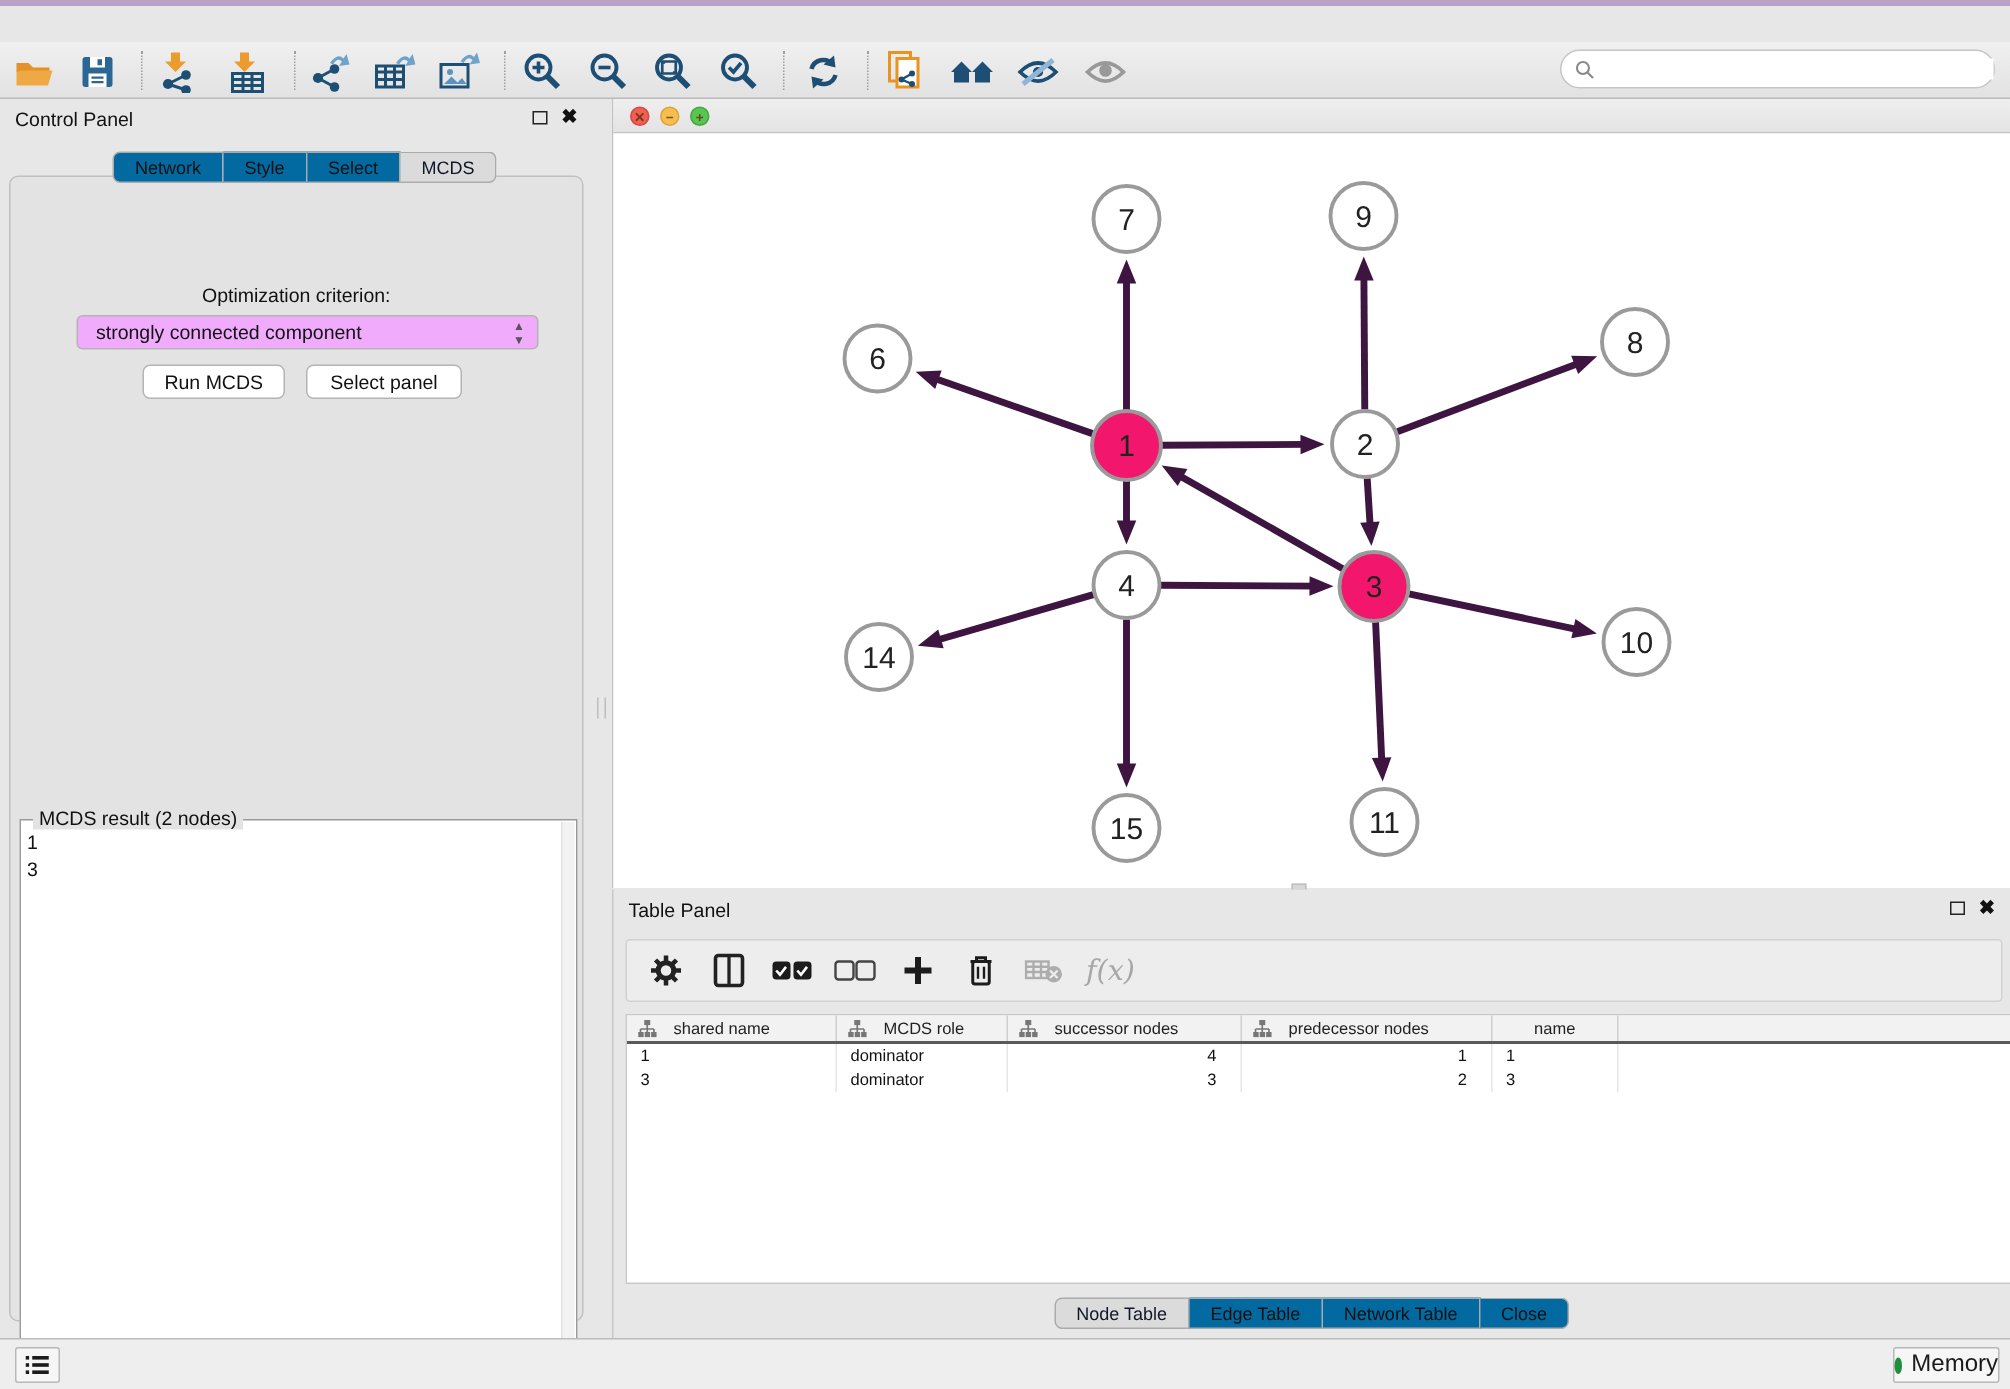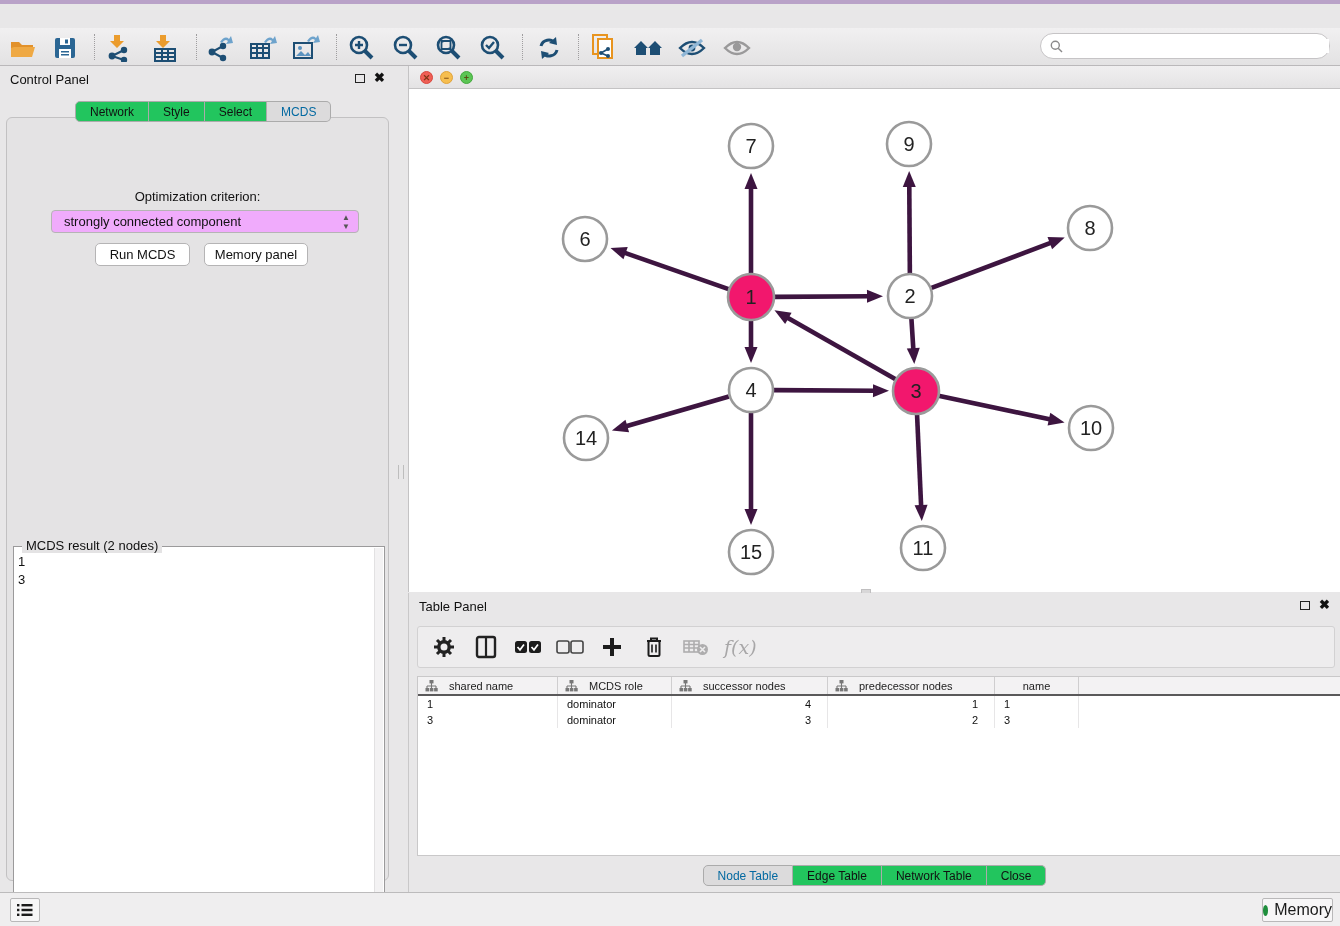--- a/index.html
+++ b/index.html
@@ -25,25 +25,25 @@
 
   
   .control-panel { position:absolute; left:0; top:66px; width:395px; height:826px; background:#e8e7e8; }
   .panel-head { position:absolute; left:10px; top:6px; font-size:13px; color:#111; }
   .panel-btns { position:absolute; right:10px; top:7px; display:flex; gap:9px; align-items:center; }
   .float-glyph { width:10px; height:9px; border:1.5px solid #222; display:inline-block; }
   .close-glyph { font-size:13px; font-weight:bold; color:#111; line-height:10px; }
   .cp-body { position:absolute; left:6px; top:51px; width:383px; height:764px; background:#e4e3e4;
              border:1px solid #c2c1c2; border-radius:6px; }
   .seg-tabs { position:absolute; display:flex; height:21px; }
-  .seg-tab { border:1px solid #ababab; border-left:none; background:#22c55e; font-size:12px;
+  .seg-tab { border:1px solid #ababab; border-left:none; background:#0369a1; font-size:12px;
              display:flex; align-items:center; justify-content:center; padding:0 14px; color:#111; }
   .seg-tab:first-child { border-left:1px solid #ababab; border-radius:5px 0 0 5px; }
   .seg-tab:last-child { border-radius:0 5px 5px 0; }
-  .seg-tab.sel { background:#dcdbdc; color:#0369a1; }
+  .seg-tab.sel { background:#dcdbdc; color:#0f172a; }
   .opt-label { position:absolute; left:0; top:71px; width:100%; text-align:center; font-size:13px; color:#111; }
   .combo { position:absolute; left:44px; top:92px; width:308px; height:23px; background:#f0abfc; border:1px solid #b5b4b5;
            border-radius:4px; display:flex; align-items:center; font-size:13px; padding-left:12px; color:#111; }
   .combo .stepper { position:absolute; right:8px; top:2px; font-size:8px; color:#555; line-height:9px; text-align:center; }
   .cp-btn { position:absolute; top:125px; height:23px; background:#fff; border:1px solid #b5b4b5; border-radius:5px;
             font-size:13px; display:flex; align-items:center; justify-content:center; color:#111; }
   .result-box { position:absolute; left:6px; top:428px; width:372px; height:383px; border:1px solid #9b9a9b; background:#fff; }
   .result-title { position:absolute; left:8px; top:-9px; background:#e4e3e4; padding:0 4px; font-size:13px; color:#111; }
   .result-text { position:absolute; left:4px; top:6px; font-size:13px; line-height:18px; color:#111; white-space:pre-line; }
   .result-scroll { position:absolute; right:1px; top:1px; width:9px; height:381px; background:#f3f2f3; border-left:1px solid #e2e1e2; }
@@ -239,21 +239,21 @@
       <span class="float-glyph"></span>
       <span class="close-glyph">✖</span>
     </div>
     <div class="cp-body">
       <div class="opt-label">Optimization criterion:</div>
       <div class="combo">
         <span>strongly connected component</span>
         <span class="stepper">▲<br>▼</span>
       </div>
       <div class="cp-btn" style="left:88px; width:95px;">Run MCDS</div>
-      <div class="cp-btn" style="left:197px; width:104px;">Memory panel</div>
+      <div class="cp-btn" style="left:197px; width:104px;">Select panel</div>
       <div class="result-box">
         <div class="result-title">MCDS result (2 nodes)</div>
         <div class="result-text">1
 3</div>
         <div class="result-scroll"></div>
       </div>
     </div>
     <div class="seg-tabs" style="left:75px; top:35px;">
       <div class="seg-tab">Network</div>
       <div class="seg-tab">Style</div>

